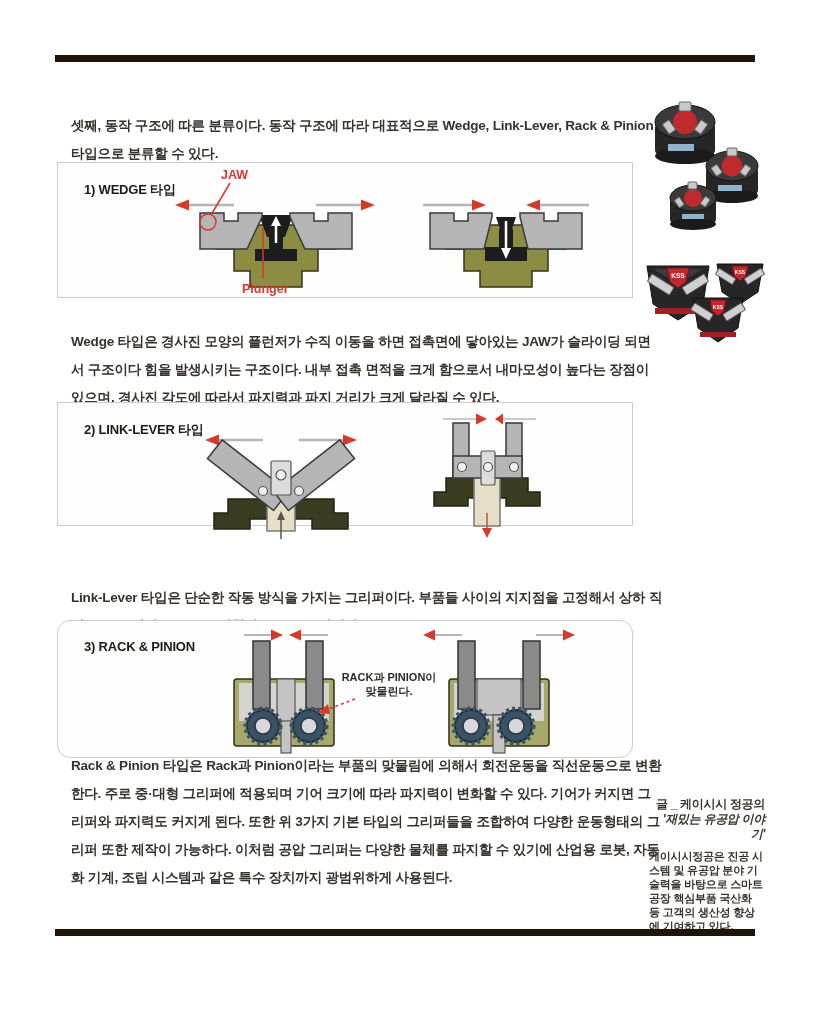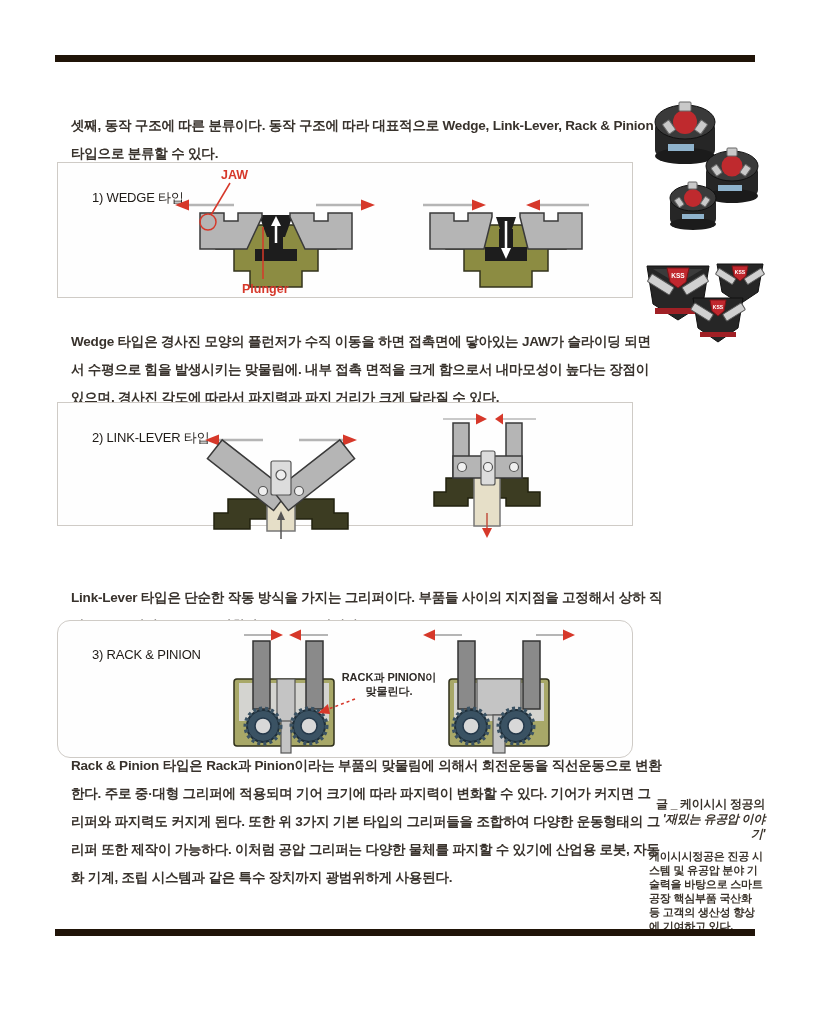--- a/index.html
+++ b/index.html
@@ -8,21 +8,21 @@
   .rule{position:absolute;left:55px;width:700px;height:7px;background:#201408;}
   .rule.top{top:55px;}
   .rule.bottom{top:929px;}
   p.body{position:absolute;left:55px;width:592px;margin:16px;font-size:13.5px;line-height:28px;
          font-weight:600;color:#38322c;letter-spacing:-0.2px;}
   .intro{top:96px;}
   .p-wedge{top:312px;}
   .p-link{top:568px;}
   .p-rack{top:736px;width:600px;}
   .figure-box{position:absolute;left:57px;width:576px;background:#fefefe;border:1px solid #cfcbc6;box-sizing:border-box;}
-  .figure-box h3{position:absolute;left:18px;top:10px;margin:16px;font-size:13px;font-weight:normal;color:#1e1a16;letter-spacing:-0.2px;}
+  .figure-box h3{position:absolute;left:18px;top:10px;margin:8px;font-size:13px;font-weight:bold;color:#1e1a16;letter-spacing:-0.2px;}
   #box-wedge{top:162px;height:136px;}
   #box-link{top:402px;height:124px;}
   #box-rack{top:620px;height:138px;border-radius:13px;}
   .figure-box svg{position:absolute;left:0;top:0;}
   .photo{position:absolute;}
   .sidebar{position:absolute;left:649px;top:797px;width:116px;}
   .sidebar .t{margin:0;font-size:12px;font-weight:bold;color:#3a332b;line-height:15px;letter-spacing:-0.3px;text-align:right;}
   .sidebar .t2{padding-left:9px;font-style:italic;}
   .sidebar .b{margin:7px 0 0 0;font-size:11px;font-weight:600;color:#3a332b;line-height:14px;letter-spacing:-0.2px;}
 </style>
@@ -73,21 +73,21 @@
         <text x="163" y="16" font-size="12.5" font-weight="bold" fill="#d6382a">JAW</text>
         <line x1="172" y1="20" x2="153" y2="52" stroke="#d6382a" stroke-width="1.5"></line>
         <circle cx="150" cy="59" r="8" fill="none" stroke="#d6382a" stroke-width="1.5"></circle>
       </g>
       <g>
         <line x1="205" y1="116" x2="205" y2="64" stroke="#d6382a" stroke-width="1.5"></line>
         <text x="184" y="130" font-size="12.5" font-weight="bold" fill="#d6382a">Plunger</text>
       </g>
     </svg>
   </section>
-  <p class="body p-wedge">Wedge 타입은 경사진 모양의 플런저가 수직 이동을 하면 접촉면에 닿아있는 JAW가 슬라이딩 되면서 수평으로 힘을 발생시키는 맞물림에. 내부 접촉 면적을 크게 함으로서 내마모성이 높다는 장점이 있으며, 경사진 각도에 따라서 파지력과 파지 거리가 크게 달라질 수 있다.</p>
+  <p class="body p-wedge">Wedge 타입은 경사진 모양의 플런저가 수직 이동을 하면 접촉면에 닿아있는 JAW가 슬라이딩 되면서 구조이다 힘을 발생시키는 구조이다. 내부 접촉 면적을 크게 함으로서 내마모성이 높다는 장점이 있으며, 경사진 각도에 따라서 파지력과 파지 거리가 크게 달라질 수 있다.</p>
 
   <section class="figure-box" id="box-link">
     <h3>2) LINK-LEVER 타입</h3>
     <svg width="574" height="138" viewBox="0 0 574 138">
 
       <g>
         <line x1="205" y1="37" x2="161" y2="37" stroke="#b5b5b5" stroke-width="2.5"></line>
         <polygon points="161,31.5 161,42.5 147,37" fill="#d6382a"></polygon>
         <line x1="241" y1="37" x2="285" y2="37" stroke="#b5b5b5" stroke-width="2.5"></line>
         <polygon points="285,31.5 285,42.5 299,37" fill="#d6382a"></polygon>

